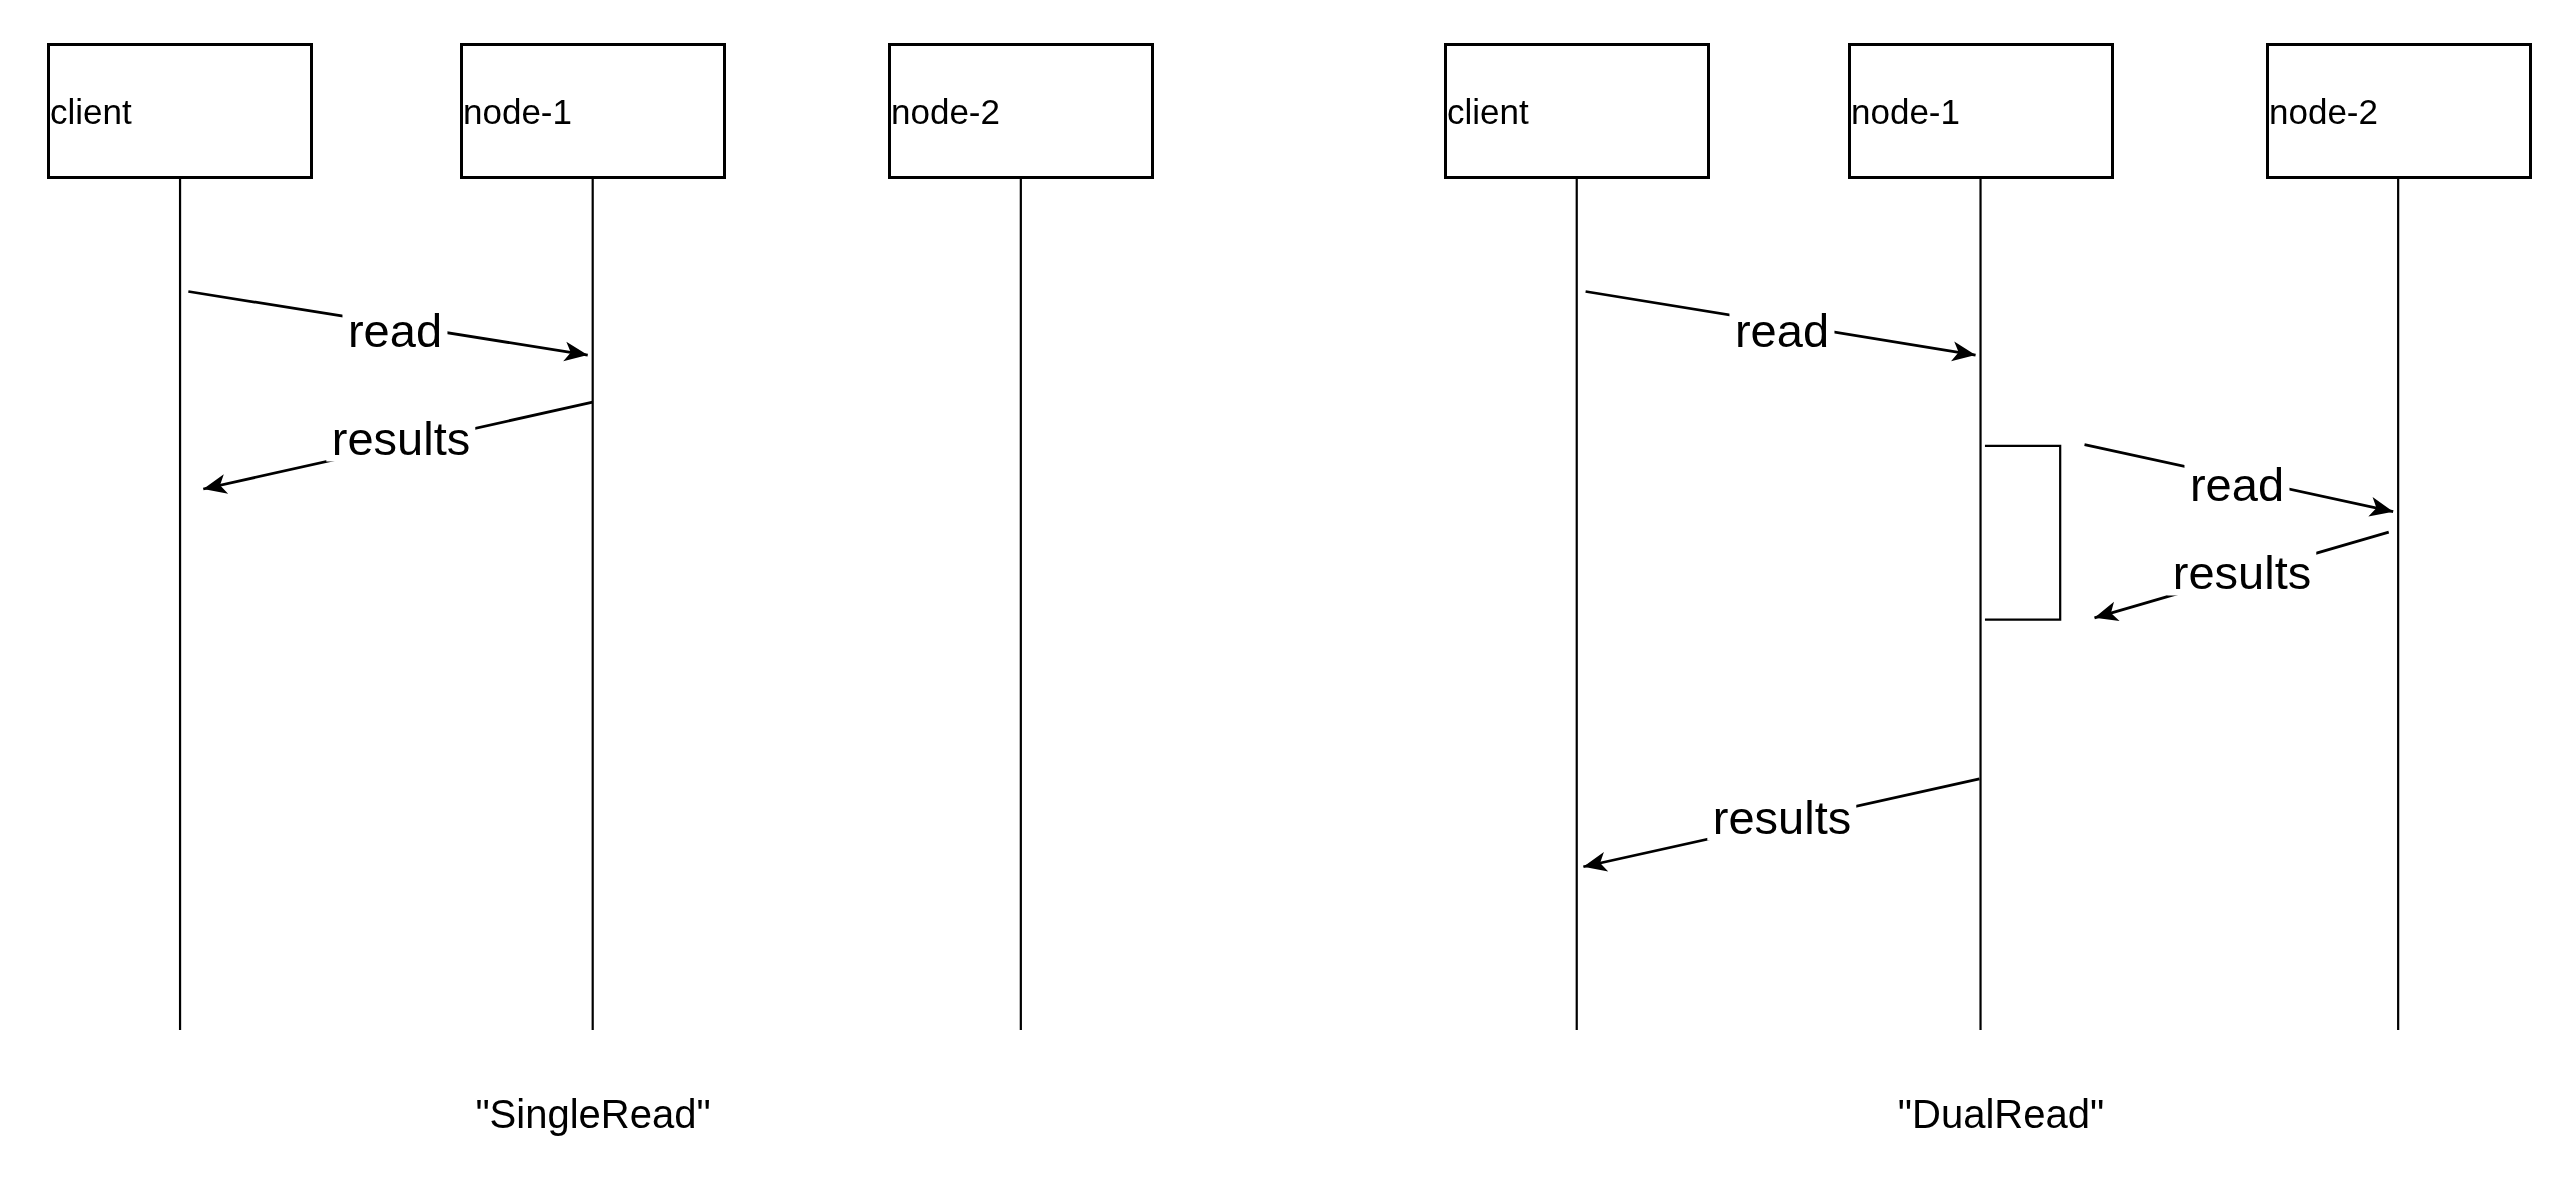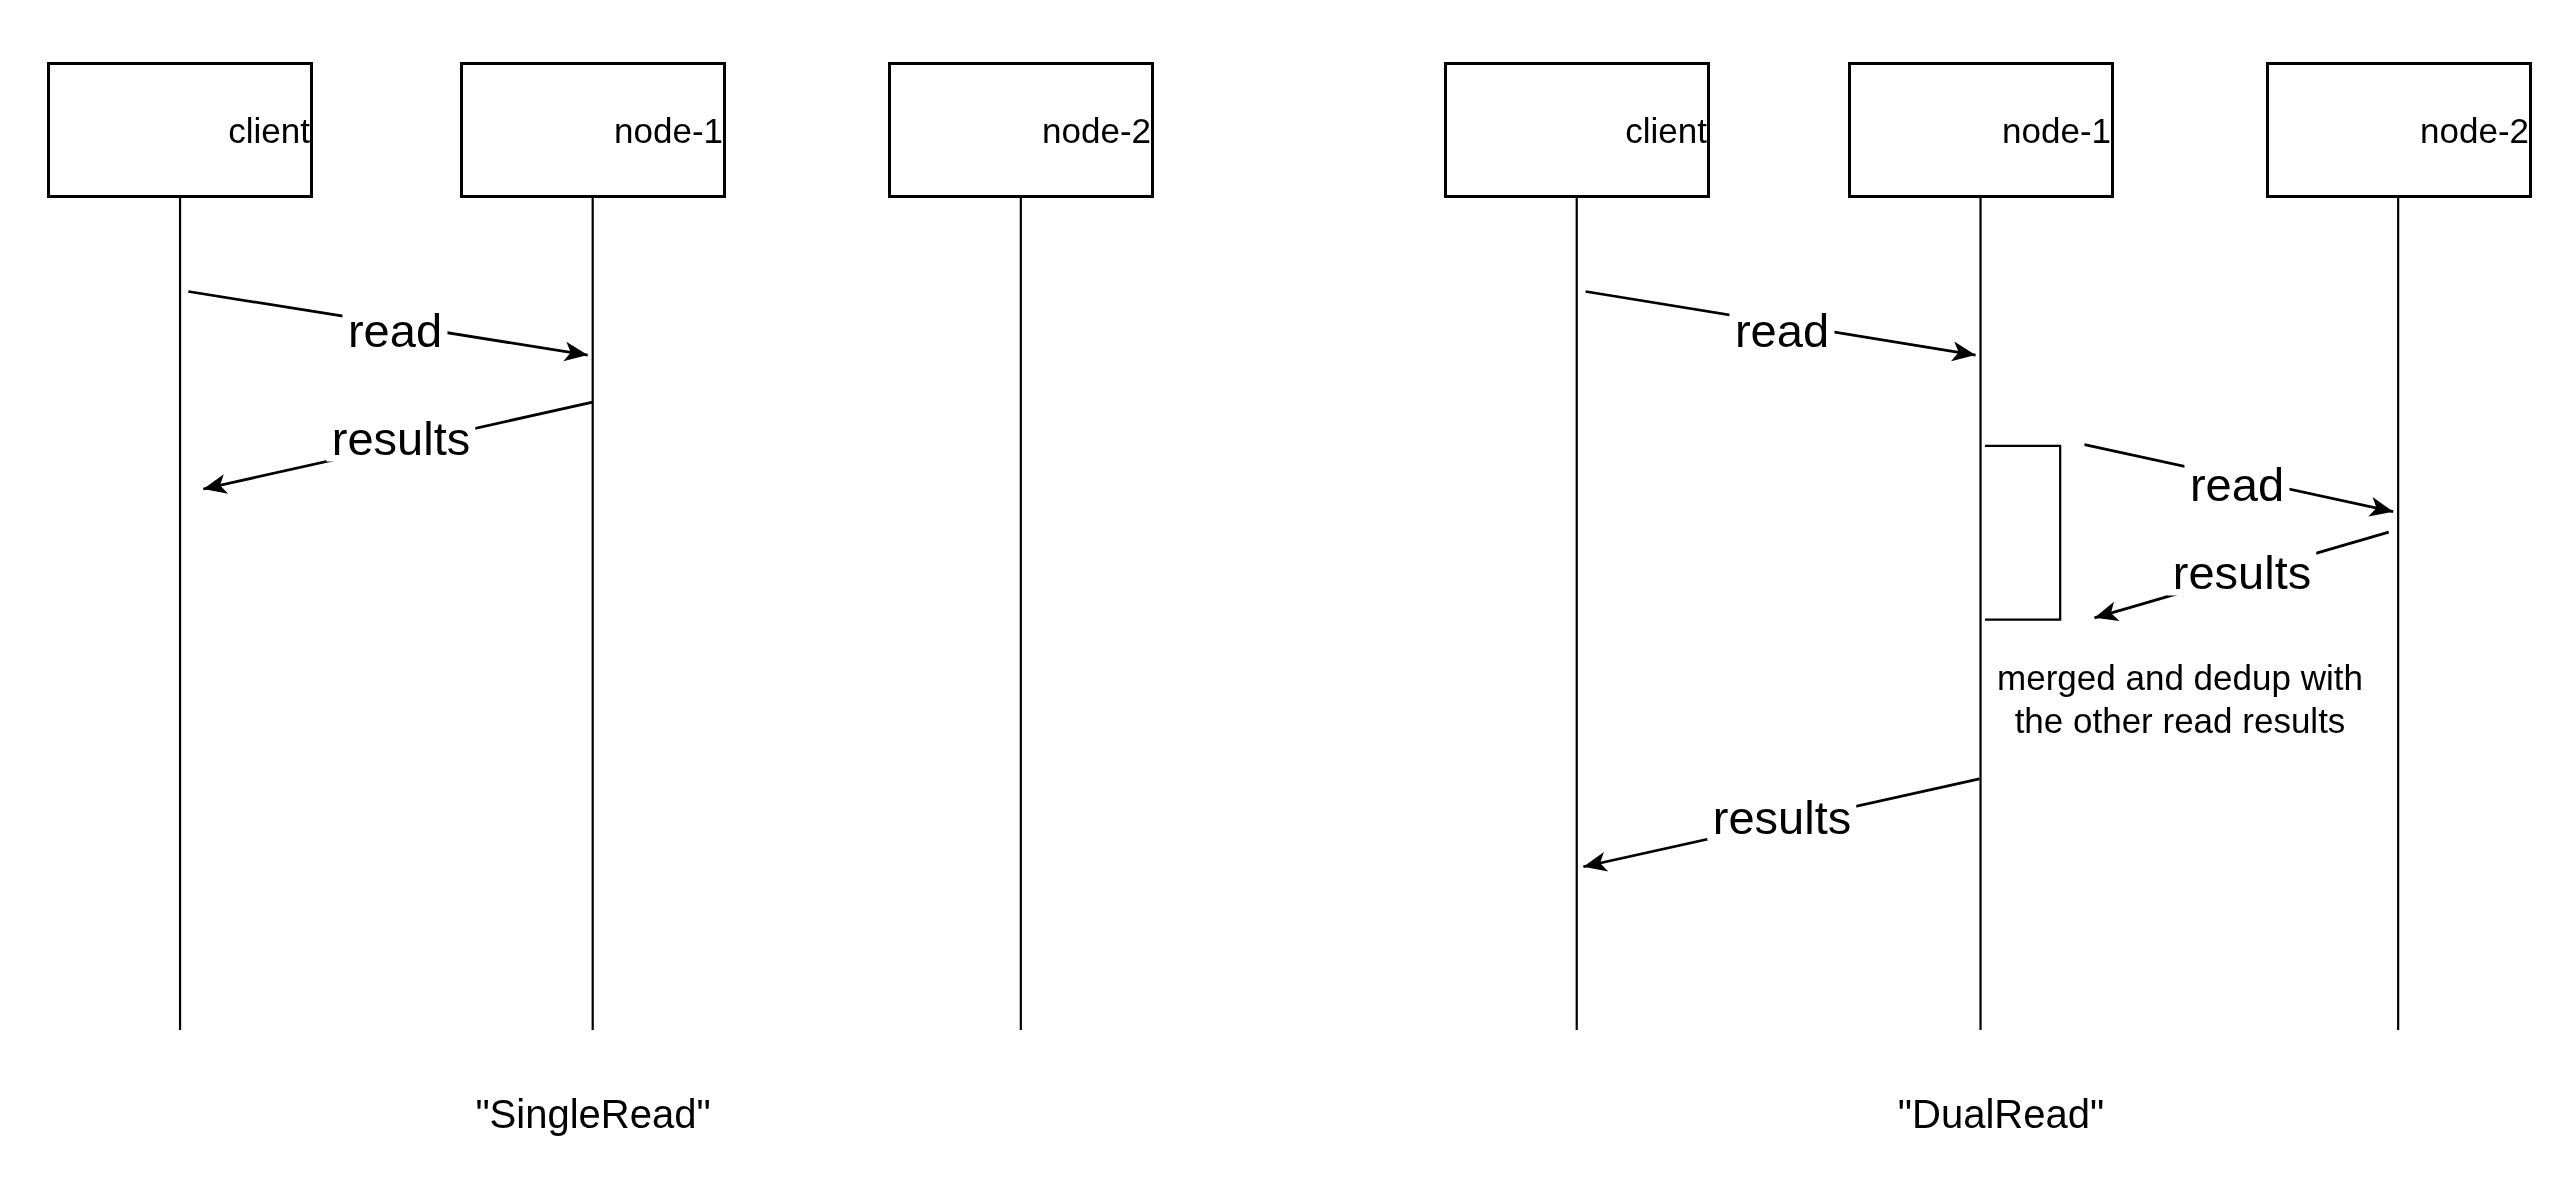--- a/index.html
+++ b/index.html
@@ -12,22 +12,22 @@
     color:var(--ink);
     overflow:hidden;
   }
   .overlay { position:absolute; left:0; top:0; }
   .actor {
     position:absolute; top:43px;
     width:266px; height:136px;
     box-sizing:border-box;
     border:3.3px solid var(--ink);
     background:var(--paper);
-    display:flex; align-items:center; justify-content:flex-end;
-    font-size:35px; line-height:1;margin-top:19px;
+    display:flex; align-items:center; justify-content:flex-start;
+    font-size:35px; line-height:1;
   }
   .msg-label {
     position:absolute;
     transform:translate(-50%,-50%);
     background:var(--paper);
     padding:0 5.5px;
     font-size:47px; line-height:1;
     white-space:nowrap;
   }
   .note {
@@ -95,22 +95,18 @@
   </div>
 
   <div class="msg-label" style="left:395px;  top:330px;">read</div>
   <div class="msg-label" style="left:401px;  top:438px;">results</div>
 
   <div class="msg-label" style="left:1782px; top:330px;">read</div>
   <div class="msg-label" style="left:2237px; top:484px;">read</div>
   <div class="msg-label" style="left:2242px; top:572px;">results</div>
   <div class="msg-label" style="left:1782px; top:817px;">results</div>
 
-  <div class="note" style="left:2180px; top:699px;">
-    <div>merged and dedup with</div>
-    <div>the other read results</div>
-  </div>
 
   <div class="caption" style="left:593px; top:1114px;">"SingleRead"</div>
   <div class="caption" style="left:2001px; top:1114px;">"DualRead"</div>
 
 </div>
 
 
 </body></html>

